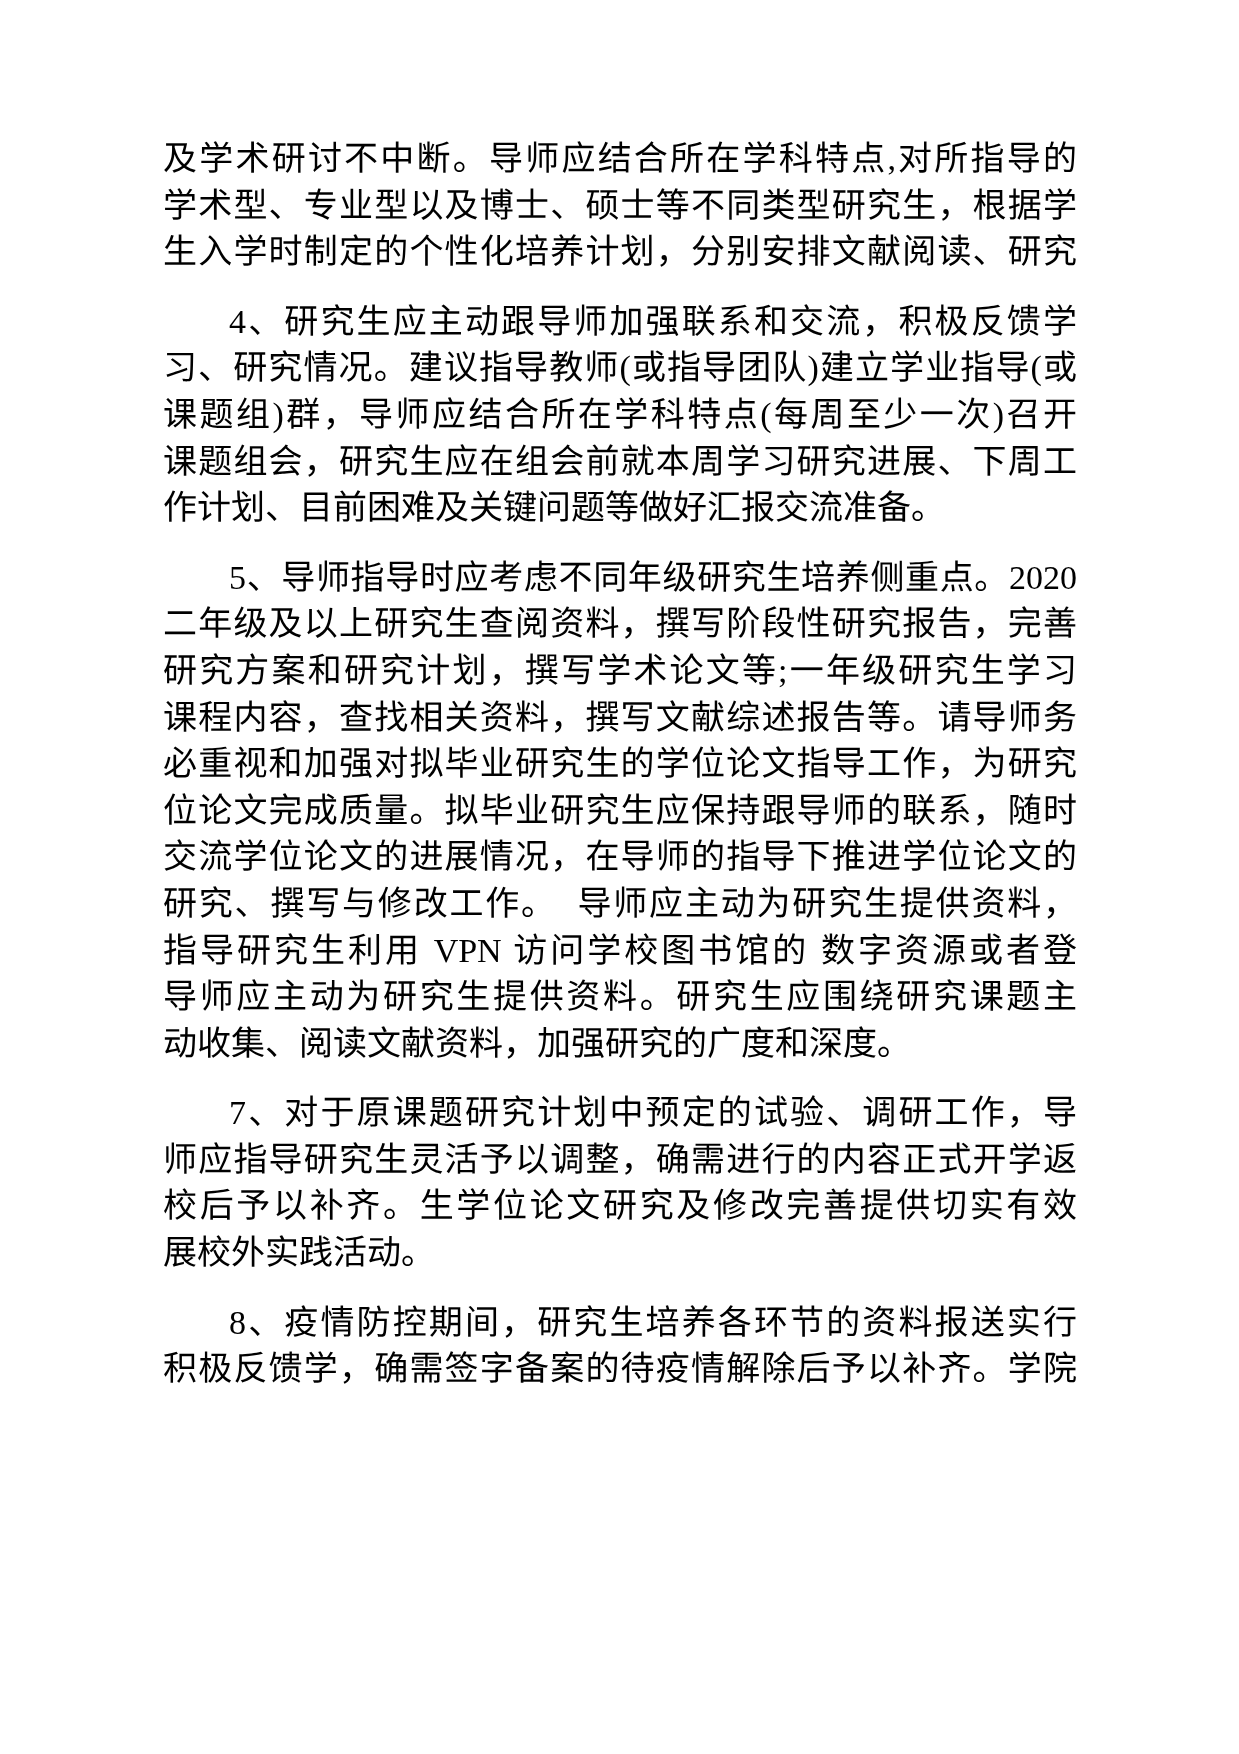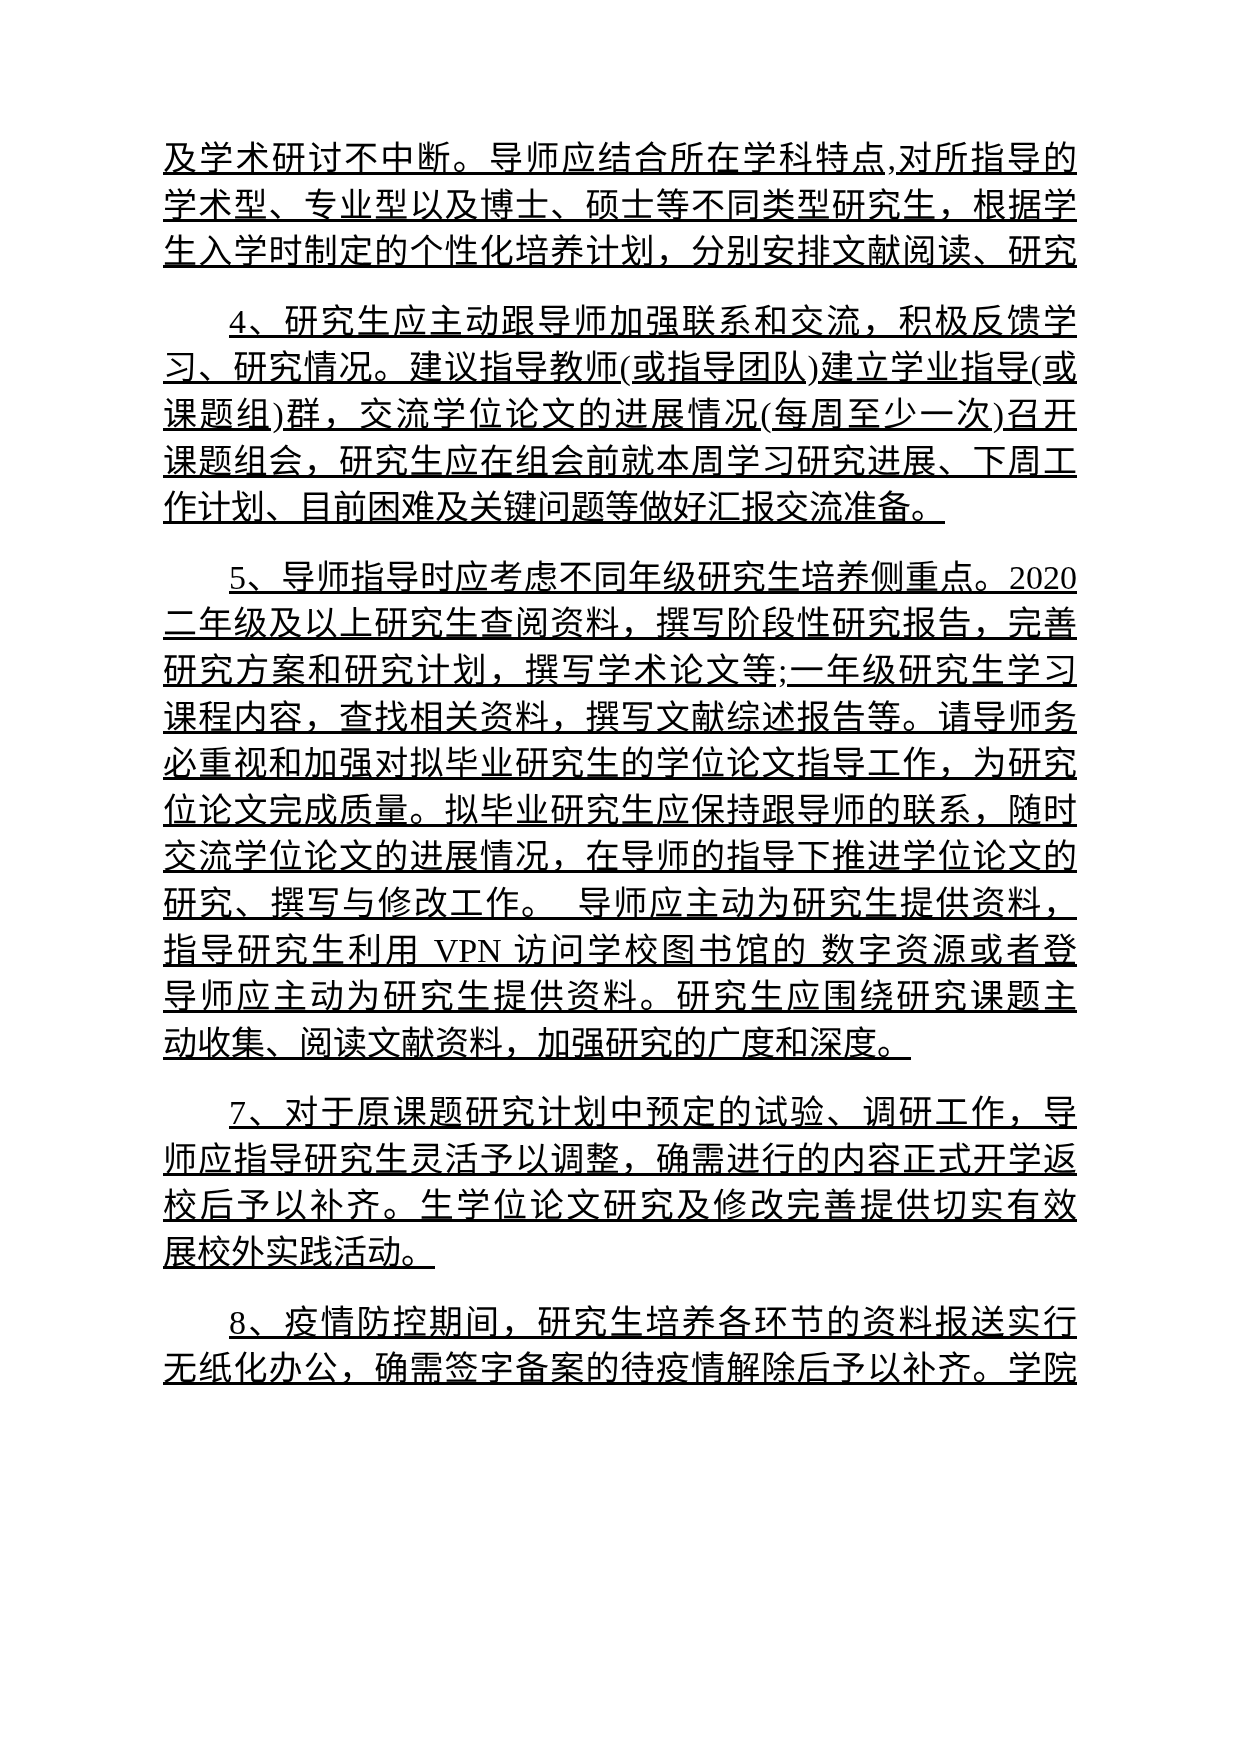--- a/index.html
+++ b/index.html
@@ -20,21 +20,20 @@
     top: 136px;
     width: 914px;
     color: #000000;
     font-family: "Liberation Serif", "DejaVu Serif", serif;
     font-size: 34px;
     line-height: 46.6px;
     font-weight: normal;
   }
   .para {
     margin: 0 0 23px 0;
-    text-decoration: underline;
   }
   .line {
     white-space: pre-wrap;
     text-align: justify;
     text-align-last: justify;
     -moz-text-align-last: justify;
   }
   .line.para-end {
     text-align-last: left;
     -moz-text-align-last: left;
@@ -49,21 +48,21 @@
 <div class="page">
   <div class="text-block">
       <div class="para">
         <div class="line">及学术研讨不中断。导师应结合所在学科特点,对所指导的</div>
         <div class="line">学术型、专业型以及博士、硕士等不同类型研究生，根据学</div>
         <div class="line">生入学时制定的个性化培养计划，分别安排文献阅读、研究</div>
       </div>
       <div class="para">
         <div class="line indent-first">4、研究生应主动跟导师加强联系和交流，积极反馈学</div>
         <div class="line">习、研究情况。建议指导教师(或指导团队)建立学业指导(或</div>
-        <div class="line">课题组)群，交流学位论文的进展情况(每周至少一次)召开</div>
+        <div class="line">课题组)群，导师应结合所在学科特点(每周至少一次)召开</div>
         <div class="line">课题组会，研究生应在组会前就本周学习研究进展、下周工</div>
         <div class="line para-end">作计划、目前困难及关键问题等做好汇报交流准备。</div>
       </div>
       <div class="para">
         <div class="line indent-first">5、导师指导时应考虑不同年级研究生培养侧重点。2020</div>
         <div class="line">二年级及以上研究生查阅资料，撰写阶段性研究报告，完善</div>
         <div class="line">研究方案和研究计划，撰写学术论文等;一年级研究生学习</div>
         <div class="line">课程内容，查找相关资料，撰写文献综述报告等。请导师务</div>
         <div class="line">必重视和加强对拟毕业研究生的学位论文指导工作，为研究</div>
         <div class="line">位论文完成质量。拟毕业研究生应保持跟导师的联系，随时</div>
@@ -74,16 +73,16 @@
         <div class="line para-end">动收集、阅读文献资料，加强研究的广度和深度。</div>
       </div>
       <div class="para">
         <div class="line indent-first">7、对于原课题研究计划中预定的试验、调研工作，导</div>
         <div class="line">师应指导研究生灵活予以调整，确需进行的内容正式开学返</div>
         <div class="line">校后予以补齐。生学位论文研究及修改完善提供切实有效</div>
         <div class="line para-end">展校外实践活动。</div>
       </div>
       <div class="para">
         <div class="line indent-first">8、疫情防控期间，研究生培养各环节的资料报送实行</div>
-        <div class="line">无纸化办公，确需签字备案的待疫情解除后予以补齐。学院</div>
+        <div class="line">积极反馈学，确需签字备案的待疫情解除后予以补齐。学院</div>
       </div>
     </div>
 </div>
 
 </body></html>

